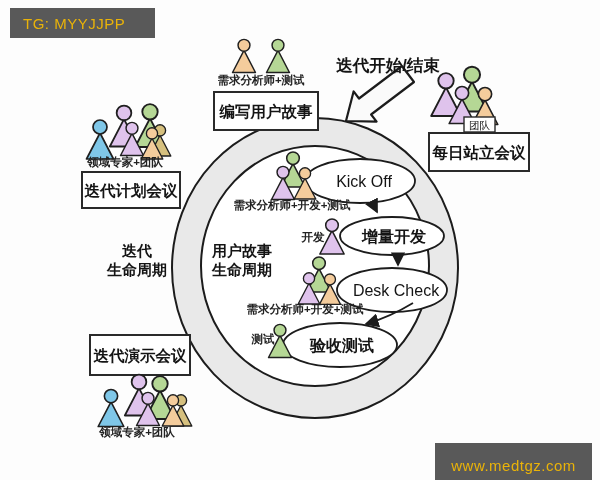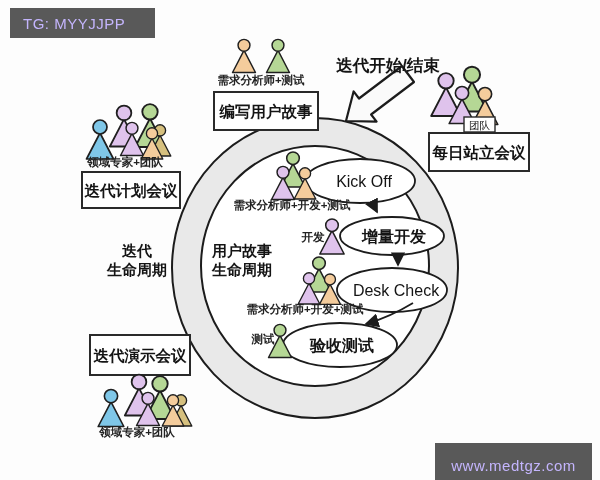--- a/index.html
+++ b/index.html
@@ -2,21 +2,21 @@
 <html><head>
 <meta charset="utf-8">
 <style>
   html,body{margin:0;padding:0;}
   body{
     width:600px;height:480px;position:relative;background:#fdfdfd;overflow:hidden;
     font-family:"Liberation Sans","DejaVu Sans",sans-serif;
   }
   svg{position:absolute;left:0;top:0;}
   .wm{
-    position:absolute;background:#595959;color:#c4b5fd;
+    position:absolute;background:#595959;color:#eab308;
     display:flex;align-items:center;font-size:15px;letter-spacing:.5px;
   }
   .wm-top{left:10px;top:8px;width:132px;height:30px;padding-left:13px;}
   .wm-bottom{left:435px;top:443px;width:157px;height:44px;justify-content:center;}
   .frame{fill:#ffffff;stroke:#2a2a2a;stroke-width:2;}
   .mini-frame{fill:#ffffff;stroke:#2a2a2a;stroke-width:1.4;}
   .step{fill:#ffffff;stroke:#1c1c1c;stroke-width:1.8;}
   .flow{fill:none;stroke:#1c1c1c;stroke-width:1.8;marker-end:url(#arrowhead);}
   text{fill:#141414;}
   .box-label{font-size:15.5px;font-weight:700;}

